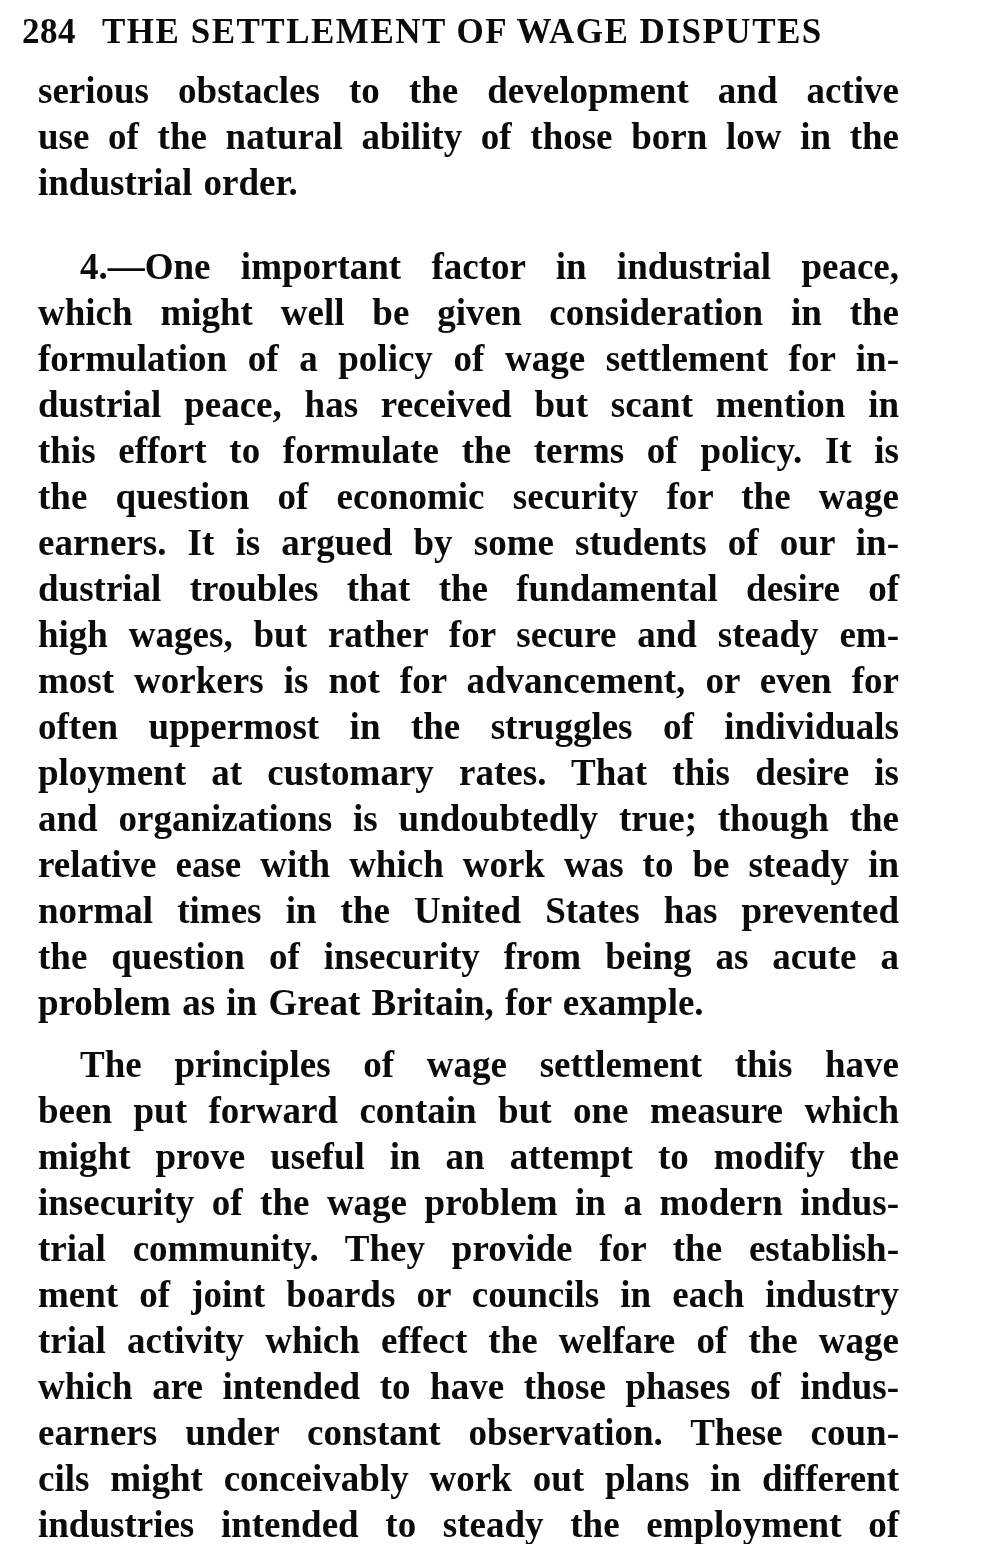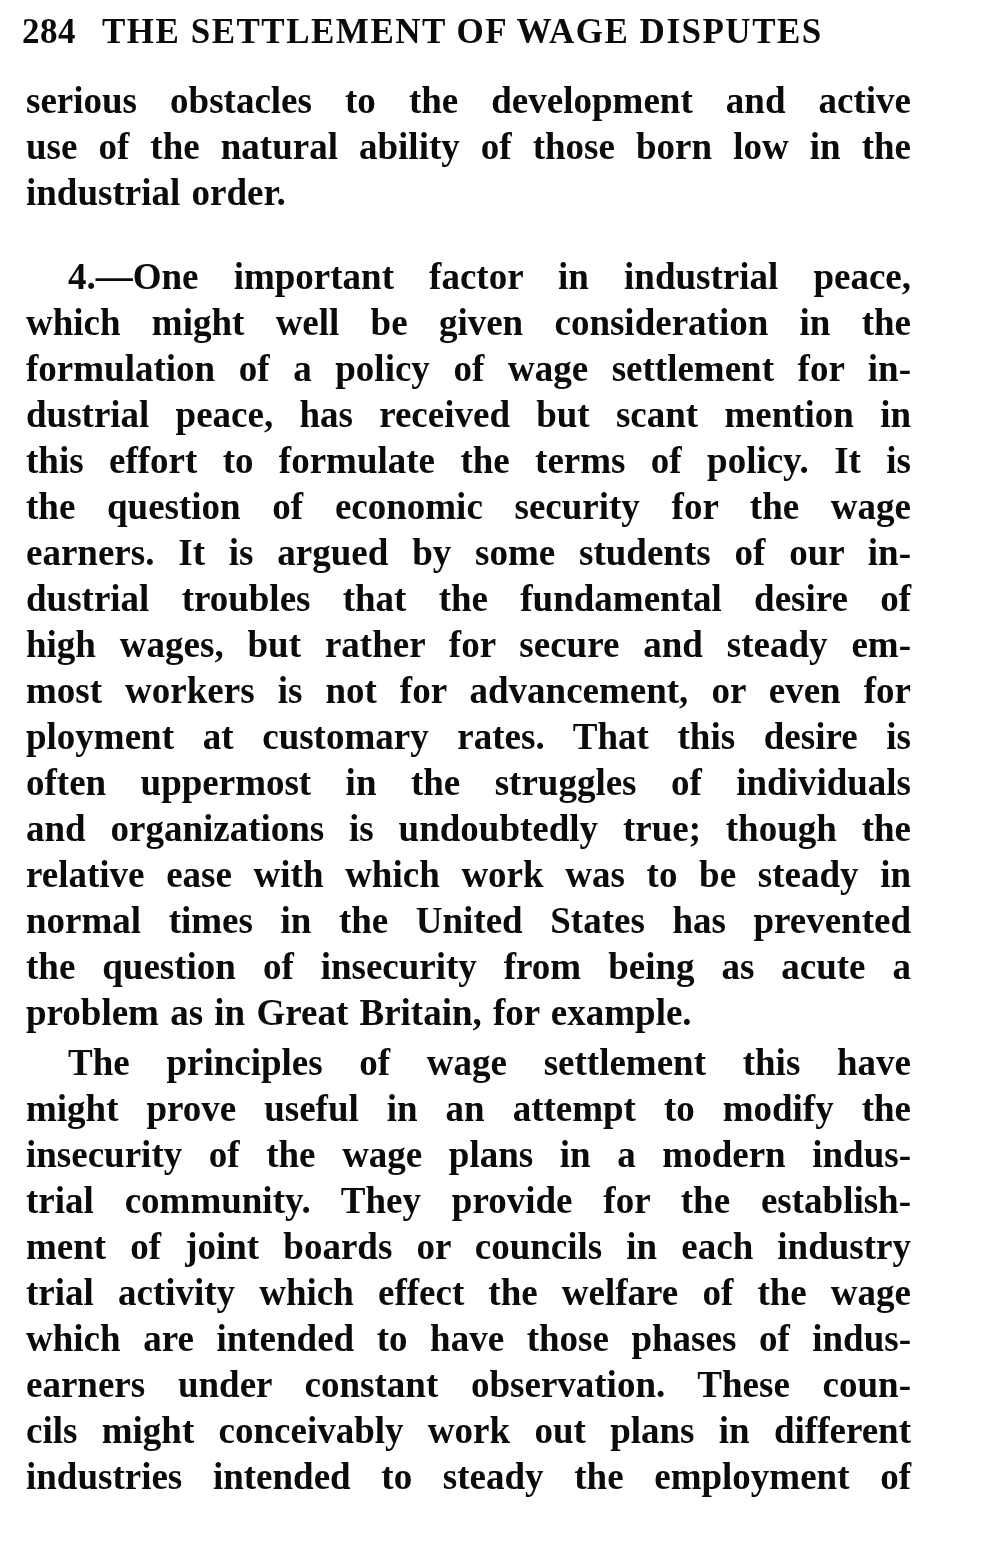--- a/index.html
+++ b/index.html
@@ -17,21 +17,21 @@
   .content {
     padding: 12px 85px 0 22px;
   }
   .running-header {
     display: flex;
     align-items: baseline;
     font-size: 35px;
     line-height: 40px;
     letter-spacing: 1.5px;
     white-space: nowrap;
-    margin-bottom: 26px;
+    margin-bottom: 12px;
   }
   .running-header .pagenum {
     margin-right: 26px;
     letter-spacing: 0.5px;
   }
   .body-text {
     font-size: 37px;
     line-height: 46px;
     word-spacing: 2px;
   }
@@ -40,21 +40,21 @@
     text-align-last: justify;
     white-space: normal;
   }
   .line.last {
     text-align: center;
     text-align-last: left;
   }
   .line.indent {
     text-indent: 42px;
   }
-  .para { margin: 4px; }
+  .para { margin: 16px; }
   .para.gap-after { margin-bottom: 38px; }
 </style>
 </head>
 <body>
 
 <div class="page">
   <div class="content">
 
     <div class="running-header">
       <span class="pagenum">284</span>
@@ -73,33 +73,34 @@
         <div class="line indent">4.—One important factor in industrial peace,</div>
         <div class="line">which might well be given consideration in the</div>
         <div class="line">formulation of a policy of wage settlement for in-</div>
         <div class="line">dustrial peace, has received but scant mention in</div>
         <div class="line">this effort to formulate the terms of policy.  It is</div>
         <div class="line">the question of economic security for the wage</div>
         <div class="line">earners.  It is argued by some students of our in-</div>
         <div class="line">dustrial troubles that the fundamental desire of</div>
         <div class="line">high wages, but rather for secure and steady em-</div>
         <div class="line">most workers is not for advancement, or even for</div>
+        <div class="line">often uppermost in the struggles of individuals</div>
         <div class="line">ployment at customary rates.  That this desire is</div>
-        <div class="line">often uppermost in the struggles of individuals</div>
         <div class="line">and organizations is undoubtedly true; though the</div>
         <div class="line">relative ease with which work was to be steady in</div>
         <div class="line">normal times in the United States has prevented</div>
         <div class="line">the question of insecurity from being as acute a</div>
         <div class="line last">problem as in Great Britain, for example.</div>
       </div>
 
       <div class="para">
         <div class="line indent">The principles of wage settlement this have</div>
+        <div class="line">been put forward contain but one measure which</div>
         <div class="line">might prove useful in an attempt to modify the</div>
-        <div class="line">insecurity of the wage plans in a modern indus-</div>
+        <div class="line">insecurity of the wage problem in a modern indus-</div>
         <div class="line">trial community.  They provide for the establish-</div>
         <div class="line">ment of joint boards or councils in each industry</div>
         <div class="line">trial activity which effect the welfare of the wage</div>
         <div class="line">which are intended to have those phases of indus-</div>
         <div class="line">earners under constant observation.  These coun-</div>
         <div class="line">cils might conceivably work out plans in different</div>
         <div class="line">industries intended to steady the employment of</div>
       </div>
 
     </div>

